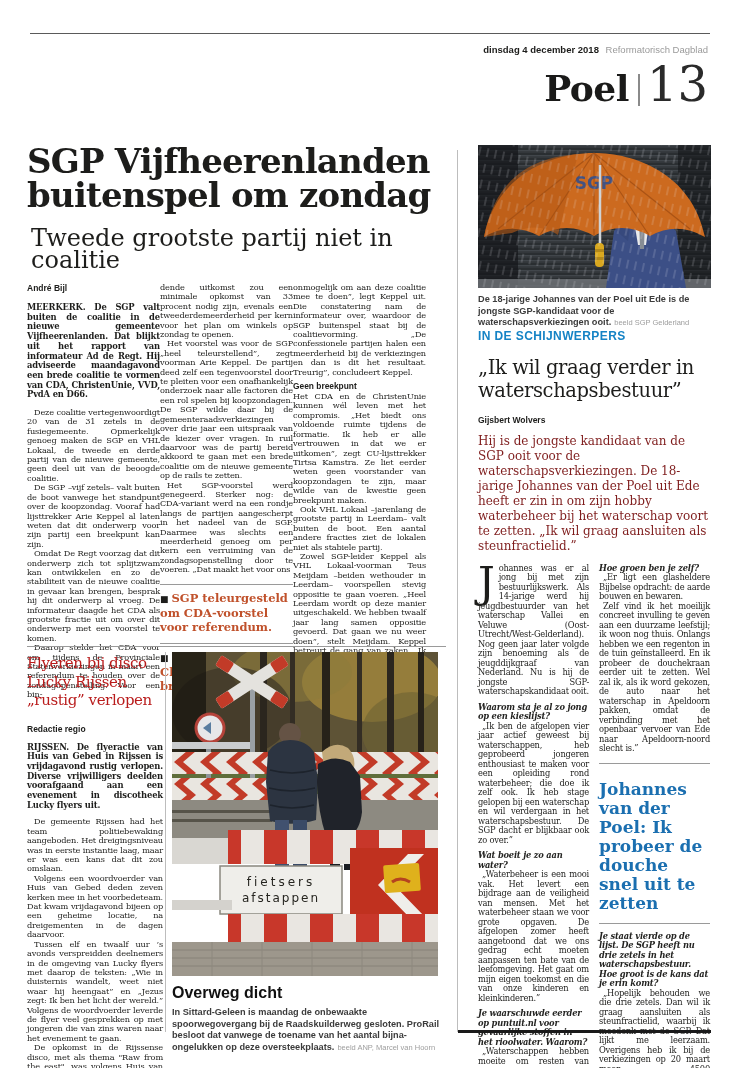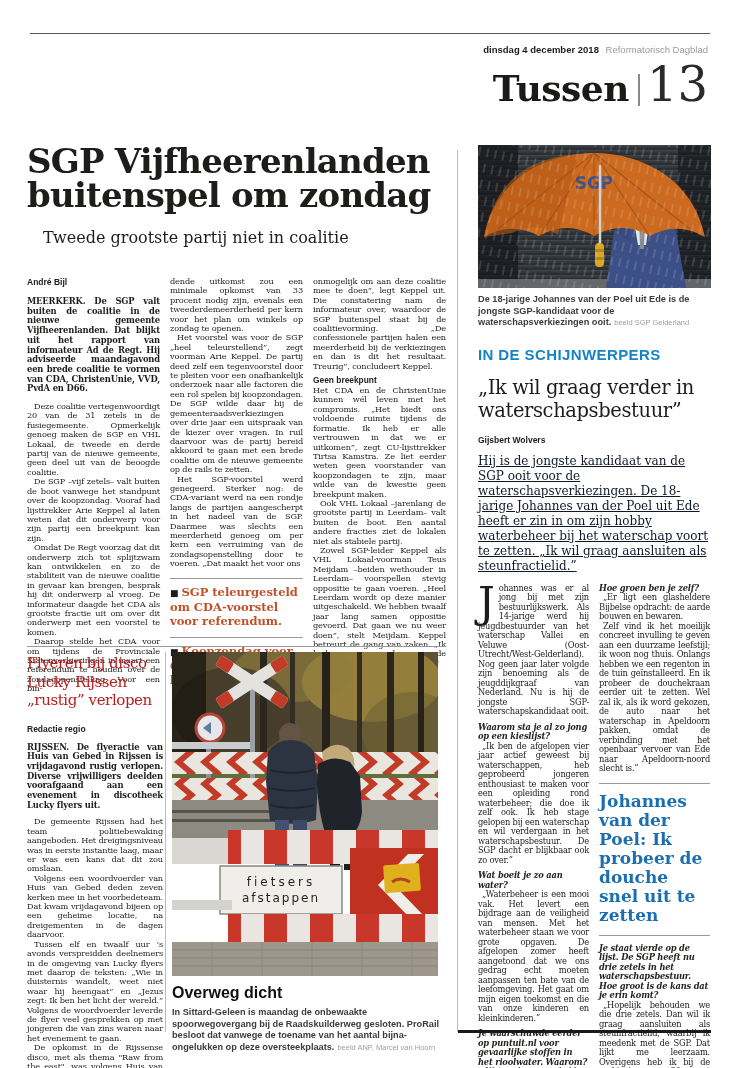--- a/index.html
+++ b/index.html
@@ -12,23 +12,23 @@
   .date-b{font-weight:bold;color:#1d1d1b;}
   .paper{color:#9a9a9a;margin-left:4px;}
   .section-head{position:absolute;top:56px;right:30px;text-align:right;white-space:nowrap;}
   .regio{font-family:"DejaVu Serif",serif;font-weight:bold;font-size:36px;color:#1a1a19;letter-spacing:-0.5px;}
   .pagebar{display:inline-block;width:2px;height:32px;background:#8a8a8a;margin:0 7px 0 9px;vertical-align:-5px;}
   .pagenum{font-family:"DejaVu Serif",serif;font-size:48px;color:#2a2a2a;}
 
   
   .main-article{position:absolute;left:27px;top:144px;width:419px;}
   .main-article h1{margin:0;font-size:34px;line-height:34px;font-weight:bold;letter-spacing:-0.8px;color:#1d1d1b;}
-  .main-article h2{margin:15px 0 0 16px;font-size:16px;line-height:22px;font-weight:normal;color:#1d1d1b;}
+  .main-article h2{margin:15px 0 0 4px;font-size:24px;line-height:22px;font-weight:normal;color:#1d1d1b;}
   .byline{font-family:"Liberation Sans",sans-serif;font-size:8.5px;font-weight:bold;color:#1d1d1b;margin:0 0 10px 0;}
-  .cols{display:flex;gap:10px;margin-top:28px;}
+  .cols{display:flex;margin-top:12px;}
   .col{width:133px;}
   p.body{margin:0;font-size:8.2px;line-height:9.4px;letter-spacing:-0.15px;text-align:justify;color:#242422;}
   p.ind{text-indent:7px;}
   p.lead{margin:0 0 8px 0;font-size:8.4px;line-height:9.7px;letter-spacing:-0.15px;font-weight:bold;text-align:justify;color:#1d1d1b;}
   .subhead-s{margin:4px 0 1px 0;font-family:"Liberation Sans",sans-serif;font-size:8.4px;font-weight:bold;color:#1d1d1b;}
   .bullet-item{border-top:1px solid #9a9a9a;margin-top:9px;padding-top:6px;
                font-size:11.5px;line-height:14px;font-weight:bold;color:#c0512b;}
   .bullet-item .sq{color:#1d1d1b;font-size:9px;margin-right:3px;}
   .rule-main-bottom{position:absolute;left:27px;top:646px;width:419px;height:1px;background:#9a9a9a;}
   .vrule{position:absolute;width:1px;background:#bdbdbd;}
@@ -45,49 +45,49 @@
   .crossing-photo{position:absolute;left:172px;top:652px;}
   .overweg{position:absolute;left:172px;top:984px;width:268px;font-family:"Liberation Sans",sans-serif;}
   .overweg h3{margin:0 0 5px 0;font-size:16px;font-weight:bold;color:#111;}
   .caption{margin:0;font-size:9.2px;line-height:11.6px;font-weight:bold;color:#3c3c3c;font-family:"Liberation Sans",sans-serif;}
   .credit{font-weight:normal;font-size:7.5px;color:#9e9e9e;margin-left:3px;}
 
   
   .spotlight{position:absolute;left:478px;top:145px;width:233px;}
   .sp-photo{display:block;}
   .sp-caption{margin:6px 0 0 0;}
-  .kicker{margin-top:17px;font-family:"Liberation Sans",sans-serif;font-size:15px;font-weight:bold;
+  .kicker{font-family:"Liberation Sans",sans-serif;font-size:12px;font-weight:bold;
           letter-spacing:0.4px;color:#1583c5;}
   .spotlight h2{margin:13px 0 0 0;font-size:19.5px;line-height:23px;font-weight:normal;letter-spacing:-0.4px;color:#1d1d1b;}
   .sp-byline{margin:13px 0 0 0;font-family:"Liberation Sans",sans-serif;font-size:8.5px;font-weight:bold;color:#1d1d1b;}
-  .intro{margin:9px 0 0 0;font-size:12px;line-height:15px;color:#0f172a;text-decoration:underline;}
+  .intro{margin:9px 0 0 0;font-size:12px;line-height:15px;color:#7f1d1d;}
   .ivcols{display:flex;gap:10px;margin-top:10px;}
   .icol{width:111px;}
   p.iv{margin:0;font-size:8.3px;line-height:9.5px;letter-spacing:-0.2px;text-align:justify;color:#242422;}
   p.q{font-weight:bold;font-style:italic;margin-top:6px;text-align:left;}
   p.a{text-indent:4px;}
   .dropcap{float:left;font-size:42px;line-height:33px;padding:2px 4px 0 0;color:#1d1d1b;}
   .pullquote{margin:9px 0 8px 0;border-top:1px solid #9a9a9a;border-bottom:1px solid #9a9a9a;
-             padding:8px 0 10px 0;color:#1b6fb0;font-weight:bold;font-size:17px;line-height:19px;}
+             padding:16px 0 10px 0;color:#1b6fb0;font-weight:bold;font-size:17px;line-height:19px;}
   .black-bar{position:absolute;left:458px;top:1030px;width:253px;height:3px;background:#1a1a1a;}
 </style>
 </head>
 <body>
 
 <div id="page">
 
   <div class="top-rule"></div>
 
   <div class="dateline">
     <span class="date-b">dinsdag 4 december 2018</span>
     <span class="paper">Reformatorisch Dagblad</span>
   </div>
 
   <div class="section-head">
-    <span class="regio">Tussen</span><span class="pagebar"></span><span class="pagenum">13</span>
+    <span class="regio">Poel</span><span class="pagebar"></span><span class="pagenum">13</span>
   </div>
 
   <section class="main-article">
     <h1>SGP Vijfheerenlanden buitenspel om zondag</h1>
     <h2>Tweede grootste partij niet in coalitie</h2>
     <div class="cols">
       <div class="col">
         <div class="byline">André Bijl</div>
         <p class="lead">MEERKERK. De SGP valt buiten de coalitie in de nieuwe gemeente Vijfheerenlanden. Dat blijkt uit het rapport van informateur Ad de Regt. Hij adviseerde maandagavond een brede coalitie te vormen van CDA, ChristenUnie, VVD, PvdA en D66.</p>
         <p class="body ind">Deze coalitie vertegenwoordigt 20 van de 31 zetels in de fusiegemeente. Opmerkelijk genoeg maken de SGP en VHL Lokaal, de tweede en derde partij van de nieuwe gemeente, geen deel uit van de beoogde coalitie.</p>

